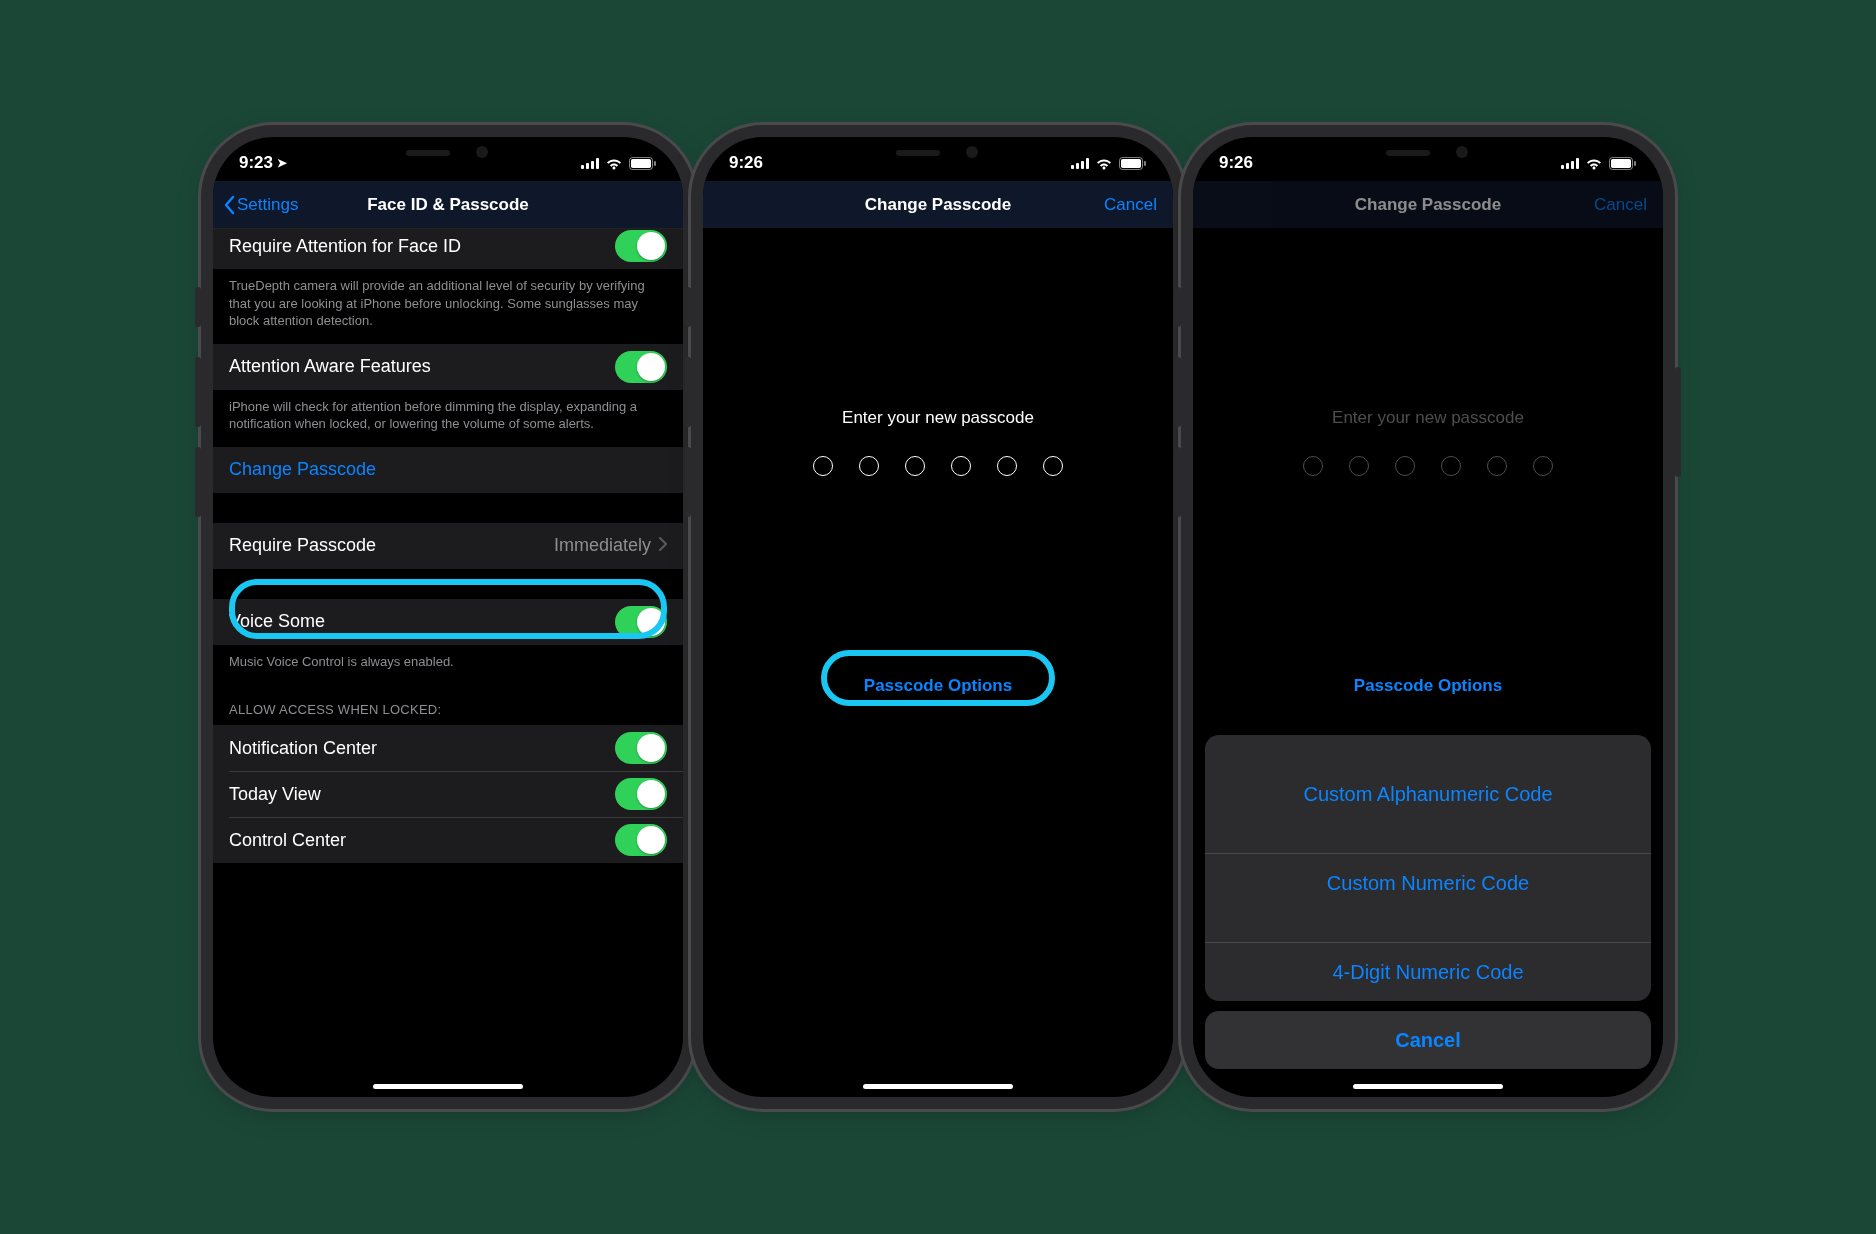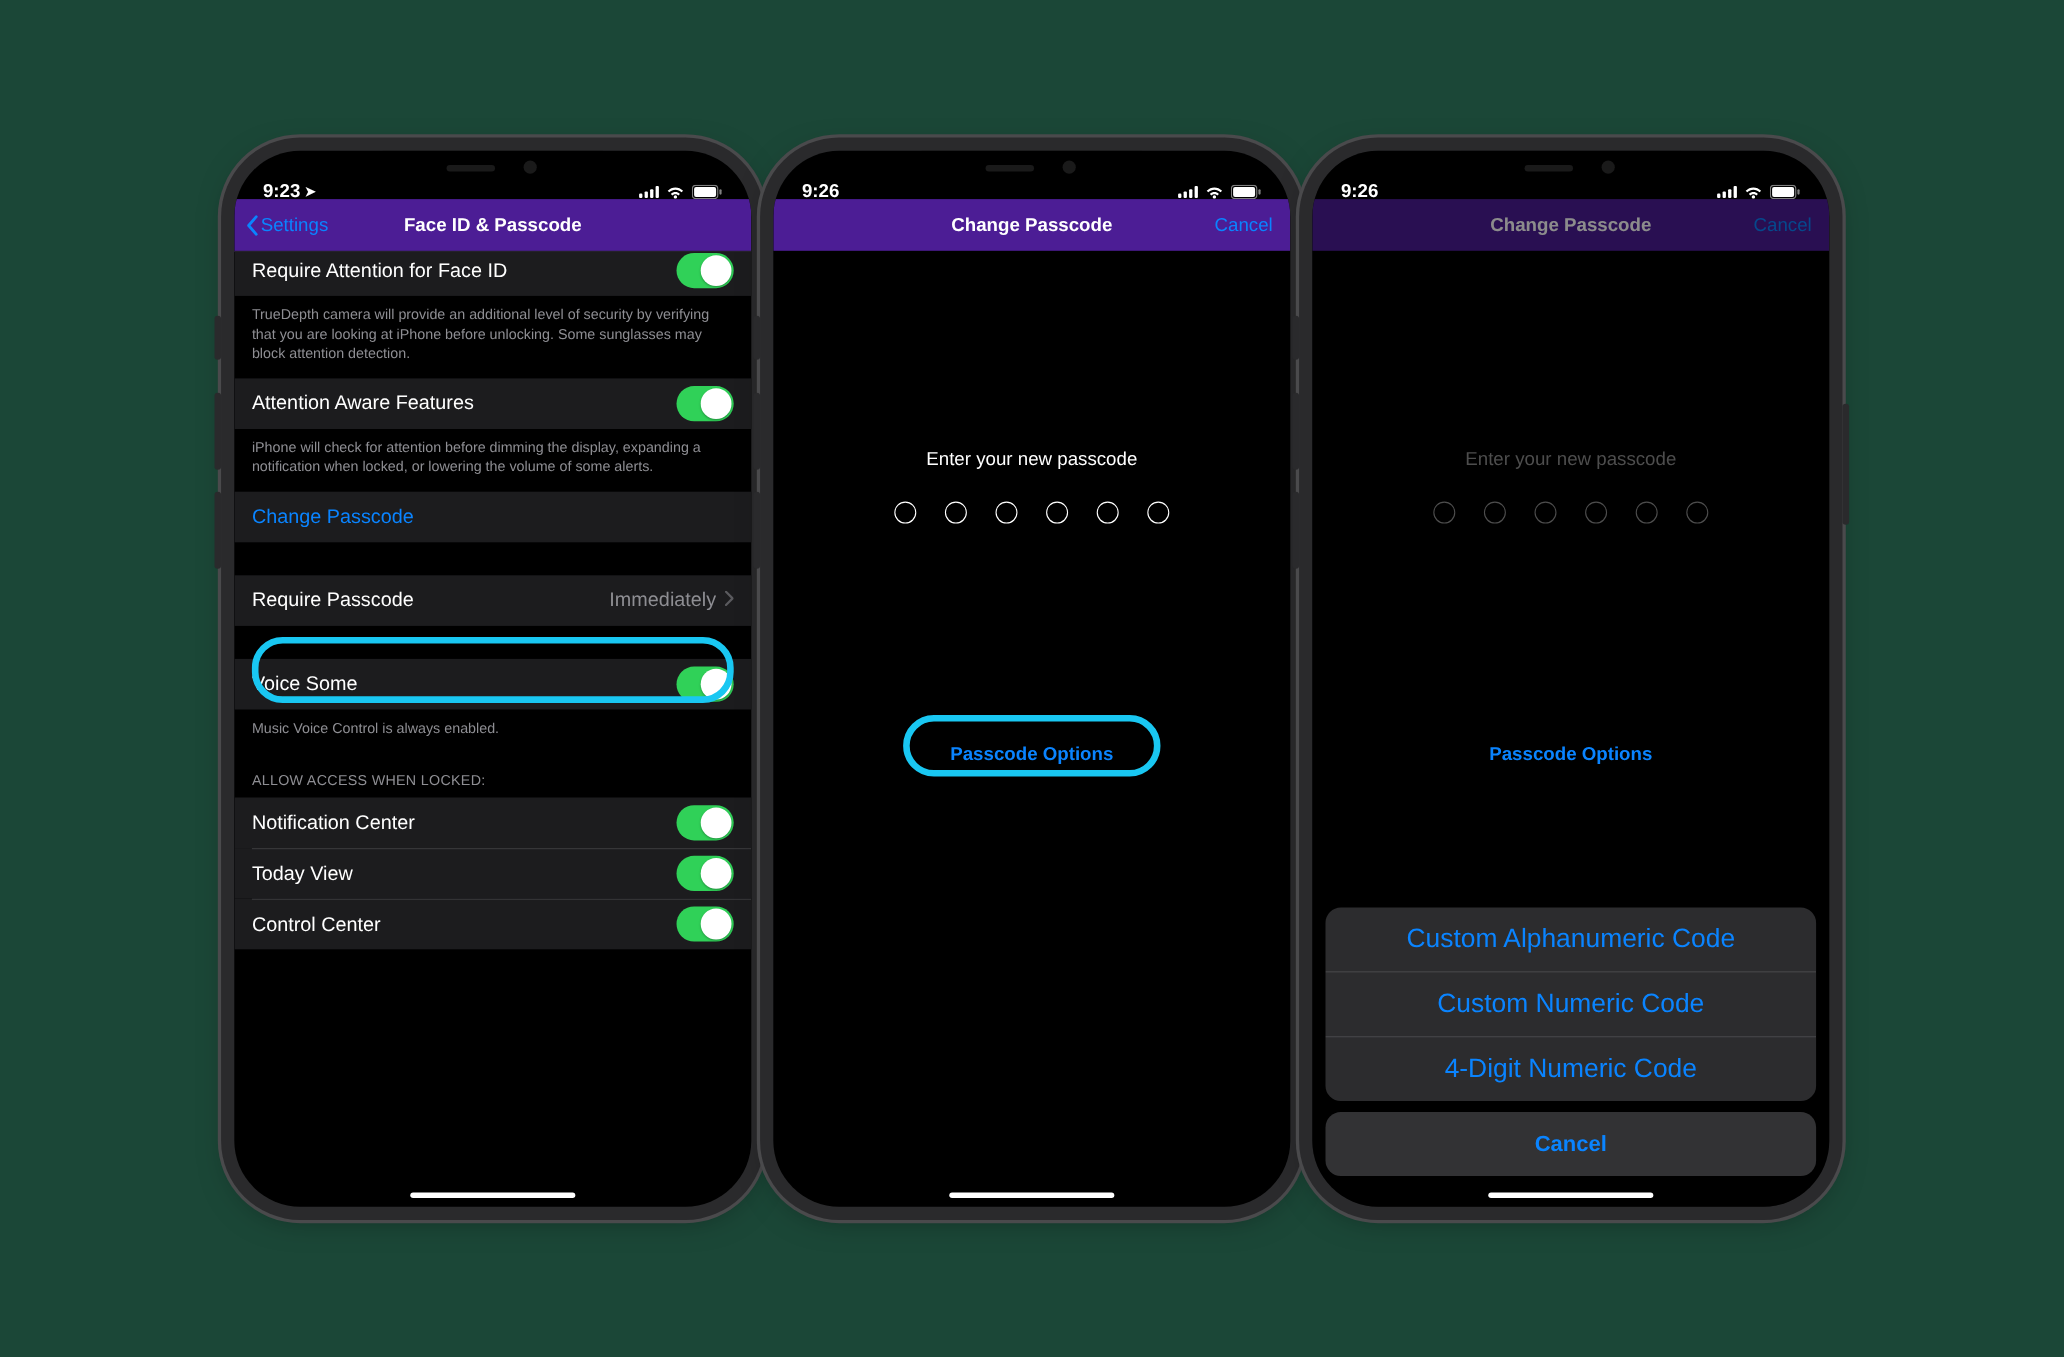--- a/index.html
+++ b/index.html
@@ -19,31 +19,31 @@
   .side-btn{position:absolute;background:#2a2a2c;border-radius:3px;}
   .side-btn.l1{left:-18px;top:150px;width:6px;height:40px;}
   .side-btn.l2{left:-18px;top:220px;width:6px;height:70px;}
   .side-btn.l3{left:-18px;top:310px;width:6px;height:70px;}
   .side-btn.r1{right:-18px;top:230px;width:6px;height:110px;}
   .screen{position:absolute;inset:0;border-radius:60px;overflow:hidden;color:#fff;}
   .notch{position:absolute;top:0;left:50%;transform:translateX(-50%);width:200px;height:32px;background:#000;border-bottom-left-radius:20px;border-bottom-right-radius:20px;z-index:30;}
   .notch::before{content:"";position:absolute;left:58px;top:13px;width:44px;height:6px;background:#1a1a1a;border-radius:3px;}
   .notch::after{content:"";position:absolute;right:60px;top:9px;width:12px;height:12px;background:#1a1a1a;border-radius:50%;}
   
-  .status{position:absolute;top:0;left:0;right:0;height:44px;display:flex;justify-content:space-between;align-items:center;padding:15px 26px;font-size:17px;font-weight:600;z-index:20;}
+  .status{position:absolute;top:0;left:0;right:0;height:44px;display:flex;justify-content:space-between;align-items:center;padding:4px 26px;font-size:17px;font-weight:600;z-index:20;}
   .status .t{display:flex;align-items:center;gap:4px;}
   .loc{font-size:12px;transform:rotate(0deg);}
   .ind{display:flex;align-items:center;gap:6px;}
   .bars{display:flex;align-items:flex-end;gap:2px;height:12px;}
   .bars span{width:3px;background:#fff;border-radius:1px;}
   .bars span:nth-child(1){height:4px;}.bars span:nth-child(2){height:6px;}.bars span:nth-child(3){height:8px;}.bars span:nth-child(4){height:11px;}
   .wifi svg,.batt svg{display:block;}
   .home{position:absolute;bottom:8px;left:50%;transform:translateX(-50%);width:150px;height:5px;background:#fff;border-radius:3px;z-index:40;}
   
-  .nav{position:absolute;top:44px;left:0;right:0;height:47px;display:flex;align-items:center;justify-content:center;border-bottom:0.5px solid #222;background:#4c1d95;z-index:15;}
+  .nav{position:absolute;top:44px;left:0;right:0;height:47px;display:flex;align-items:center;justify-content:center;border-bottom:0.5px solid #222;background:#0f172a;z-index:15;}
   .nav .title{font-size:17px;font-weight:600;}
   .nav .back{position:absolute;left:10px;display:flex;align-items:center;color:var(--ios-blue);font-size:17px;}
   .nav .back svg{margin-right:2px;}
   .nav .cancel{position:absolute;right:16px;color:var(--ios-blue);font-size:17px;}
   
   .content{position:absolute;top:91px;left:0;right:0;bottom:0;overflow:hidden;}
   
   .cell{background:var(--cell);min-height:46px;display:flex;align-items:center;padding:0 16px;font-size:18px;position:relative;}
   .cell + .cell::before{content:"";position:absolute;top:0;left:16px;right:0;height:0.5px;background:var(--cell-sep);}
   .group-gap{height:30px;}
@@ -63,21 +63,21 @@
   .cp-prompt{margin-top:180px;font-size:17px;color:#fff;}
   .cp-prompt.dim{color:#777;}
   .dots{margin-top:28px;display:flex;gap:26px;}
   .dot{width:18px;height:18px;border:1.6px solid #fff;border-radius:50%;}
   .dot.dim{border-color:#777;}
   .pc-opt{margin-top:200px;color:var(--ios-blue);font-size:17px;position:relative;z-index:10;font-weight:bold;}
   
   .dim-overlay{position:absolute;inset:0;background:rgba(0,0,0,.35);z-index:5;}
   .sheet{position:absolute;left:12px;right:12px;bottom:28px;z-index:35;}
   .sheet-group{background:var(--sheet);border-radius:14px;overflow:hidden;margin-bottom:10px;}
-  .sheet-btn{height:58px;display:flex;align-items:center;justify-content:center;color:var(--ios-blue);font-size:24px;}
+  .sheet-btn{height:58px;display:flex;align-items:center;justify-content:center;color:var(--ios-blue);font-size:20px;margin-top:30px;}
   .sheet-btn + .sheet-btn{border-top:0.5px solid #48484a;}
   .sheet-cancel{background:#323234;border-radius:14px;height:58px;display:flex;align-items:center;justify-content:center;color:var(--ios-blue);font-size:20px;font-weight:600;}
 </style>
 </head>
 <body>
 
 <div class="stage">
 
 <div class="phone">
   <div class="side-btn l1"></div>

